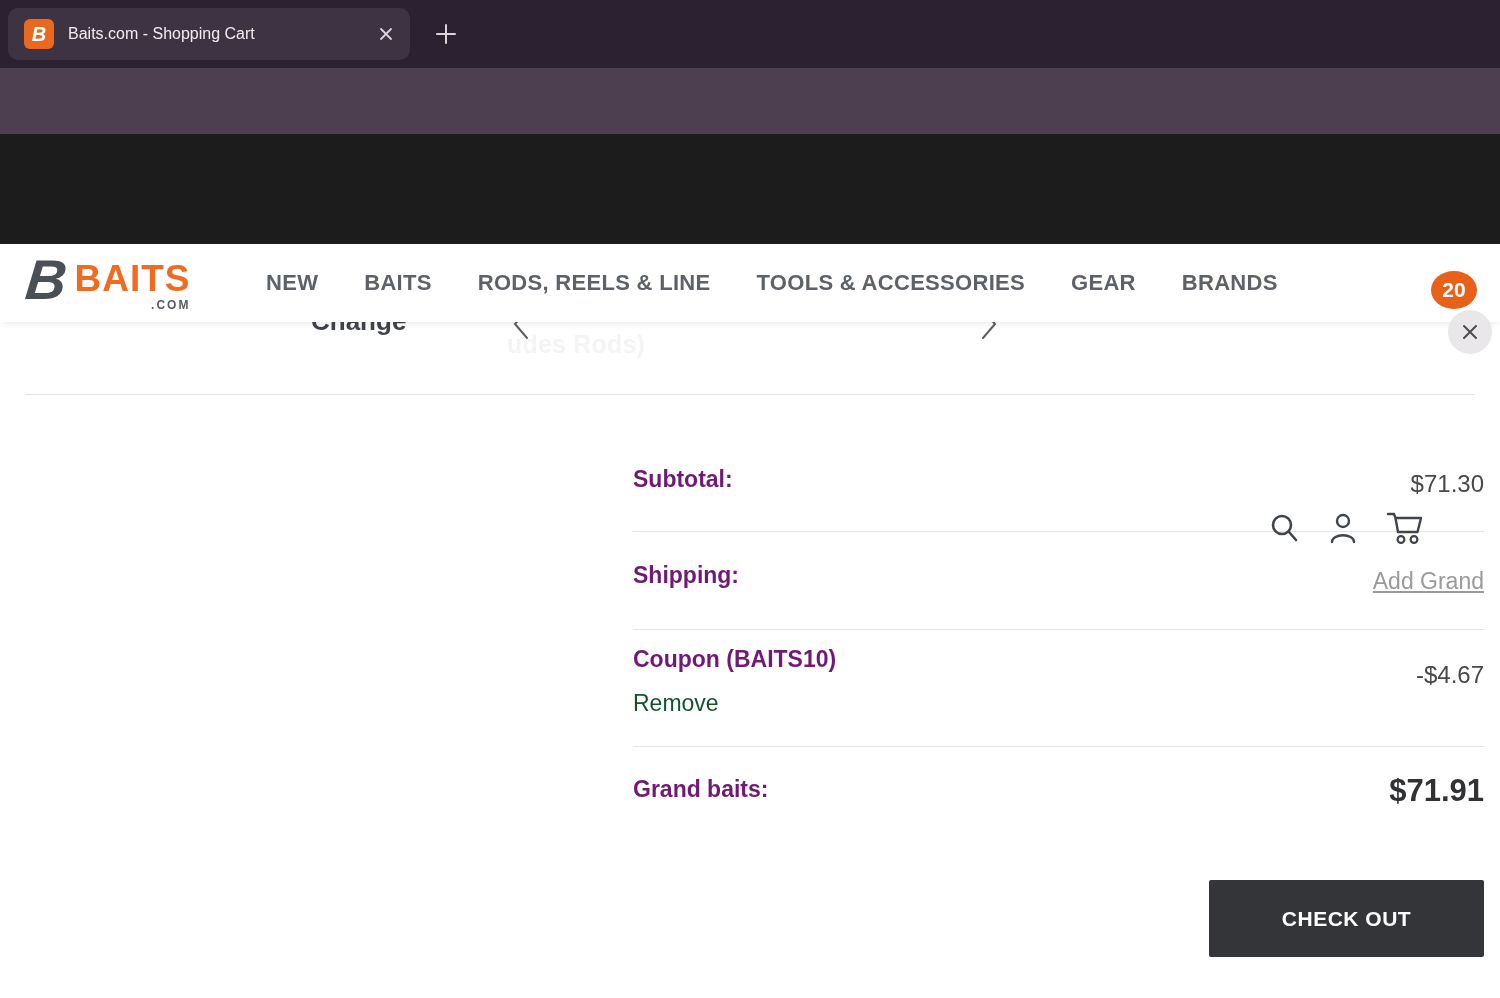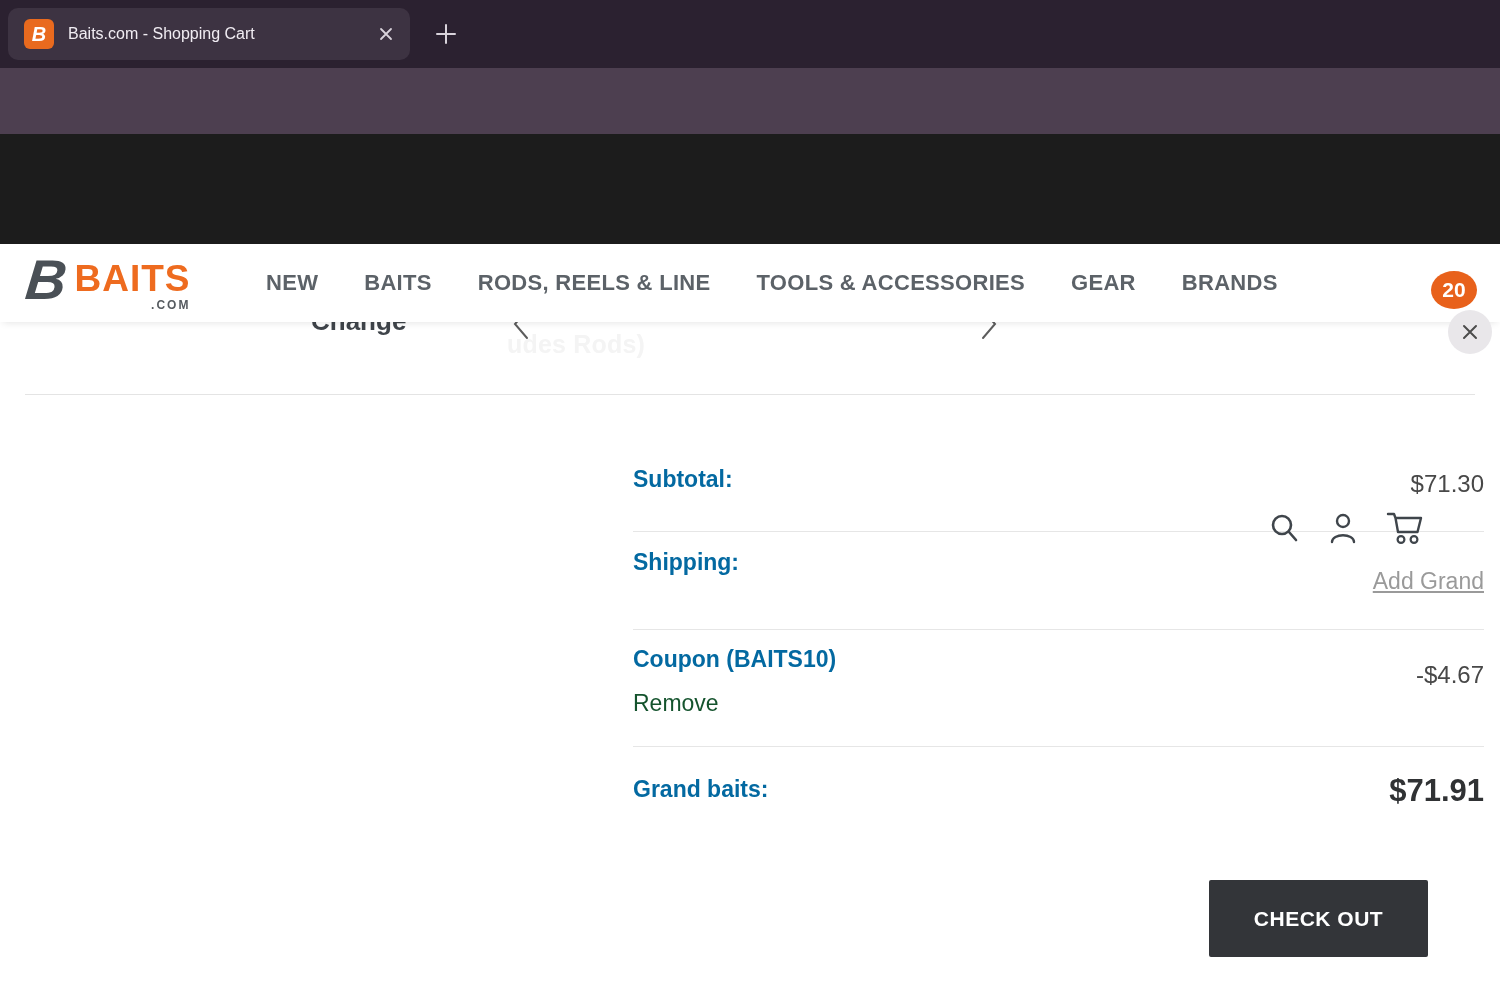--- a/index.html
+++ b/index.html
@@ -62,29 +62,29 @@
                 display:flex; align-items:center; justify-content:center; z-index:6; }
 
   
   .change-link { position:absolute; left:311px; top:306px; font-size:26px; font-weight:bold;
                  color:#3f444a; z-index:1; cursor:pointer; }
   .close-circle { position:absolute; left:1448px; top:310px; width:44px; height:44px;
                   border-radius:50%; background:#e9e7ea; display:flex; align-items:center;
                   justify-content:center; cursor:pointer; z-index:6; }
   .top-divider { position:absolute; left:25px; top:394px; width:1450px; height:1px; background:#e4e4e4; }
 
-  .sum-label { position:absolute; left:633px; font-size:23px; font-weight:bold; color:#0369a1; }
+  .sum-label { position:absolute; left:633px; font-size:23px; font-weight:bold; color:#701a75; }
   .sum-sub   { position:absolute; left:633px; font-size:23px; color:#14532d; cursor:pointer; }
   .sum-value { position:absolute; right:16px; font-size:24px; color:#484848; text-align:right; }
   .sum-link  { position:absolute; right:16px; font-size:23px; color:#9a9a9a;
                text-decoration:underline; cursor:pointer; }
   .sum-divider { position:absolute; left:633px; width:851px; height:1px; background:#e6e6e6; }
   .grand-value { font-size:31px; font-weight:bold; color:#303234; }
 
-  .checkout-btn { position:absolute; left:1209px; top:880px; width:219px; height:77px;
+  .checkout-btn { position:absolute; left:1209px; top:880px; width:275px; height:77px;
                   background:#333539; color:#fff; font-family:"Liberation Sans", sans-serif;
                   font-size:21px; font-weight:bold; letter-spacing:.5px; border:none;
                   border-radius:2px; cursor:pointer; }
   svg { display:block; }
 </style>
 </head>
 <body>
 
 <div class="stage">
 
@@ -228,21 +228,21 @@
     <svg width="20" height="20" viewBox="0 0 20 20">
         <path d="M4 4 L16 16 M16 4 L4 16" stroke="#4c4c4c" stroke-width="2" stroke-linecap="round"></path>
       </svg>
   </div>
   <div class="top-divider"></div>
 
   <div class="sum-label" style="top:466px;">Subtotal:</div>
   <div class="sum-value" style="top:470px;">$71.30</div>
   <div class="sum-divider" style="top:531px;"></div>
 
-  <div class="sum-label" style="top:549px;text-align:center;">Shipping:</div>
+  <div class="sum-label" style="top:562px;text-align:center;">Shipping:</div>
   <div class="sum-link" style="top:568px;">Add Grand</div>
   <div class="sum-divider" style="top:629px;"></div>
 
   <div class="sum-label" style="top:646px;">Coupon (BAITS10)</div>
   <div class="sum-sub" style="top:690px;">Remove</div>
   <div class="sum-value" style="top:661px;">-$4.67</div>
   <div class="sum-divider" style="top:746px;"></div>
 
   <div class="sum-label" style="top:776px;">Grand baits:</div>
   <div class="sum-value grand-value" style="top:773px;text-align:center;">$71.91</div>

